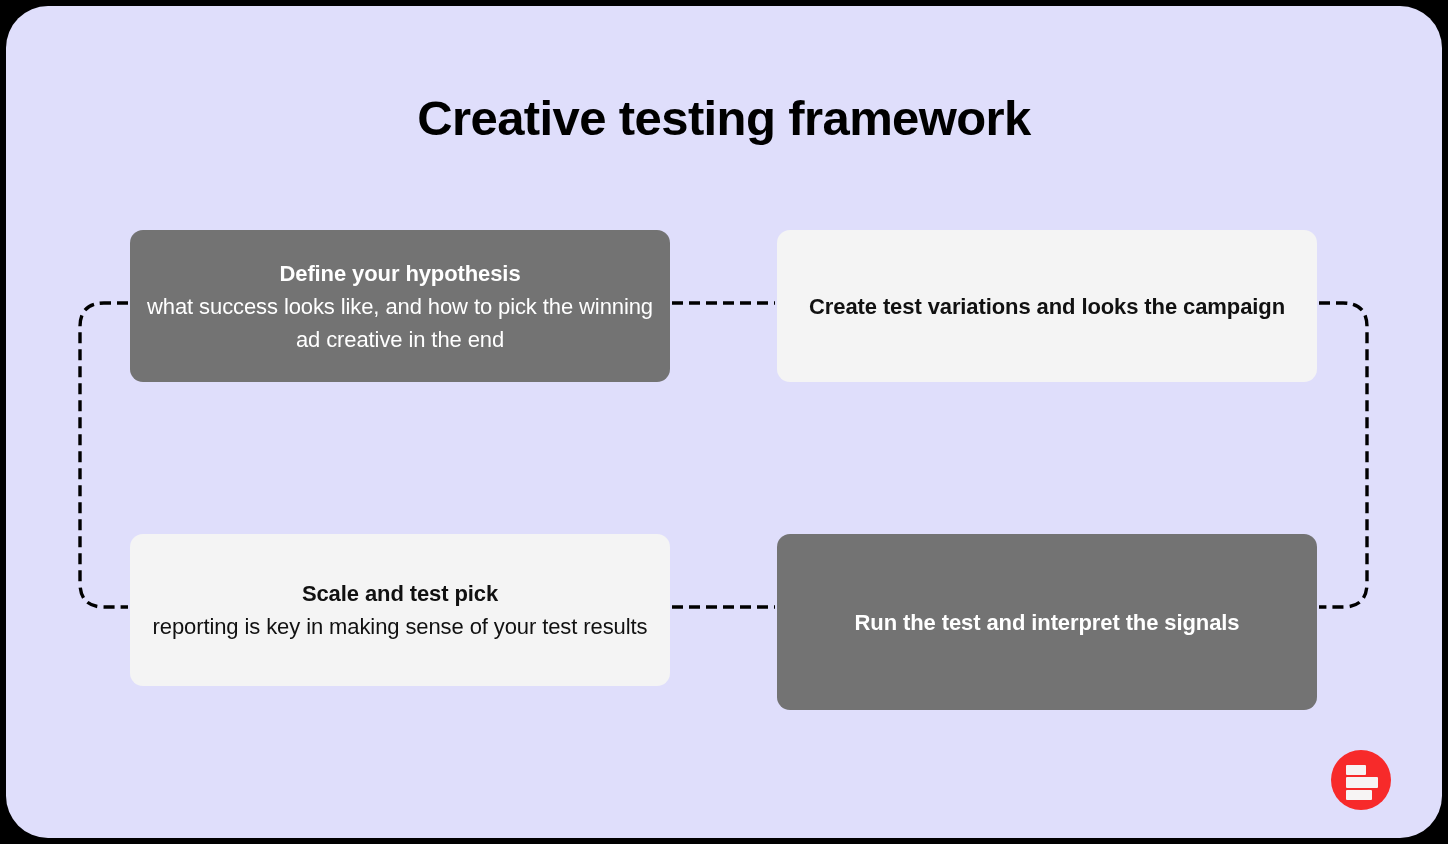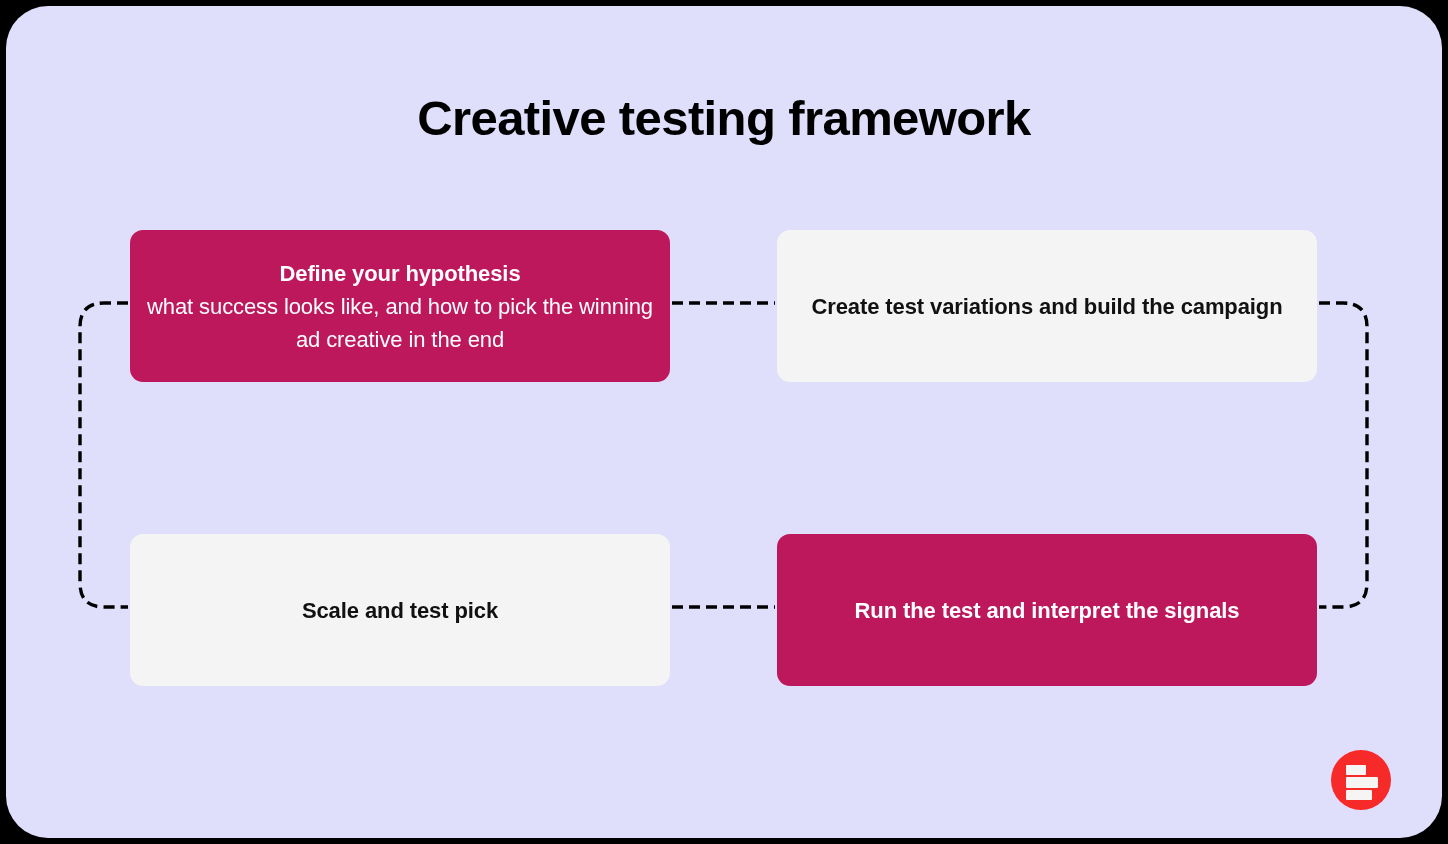--- a/index.html
+++ b/index.html
@@ -73,21 +73,21 @@
     box-sizing: border-box;
     border-radius: 13px;
     display: flex;
     flex-direction: column;
     align-items: center;
     justify-content: center;
     text-align: center;
     padding: 16px 14px;
   }
   .card.purple {
-    background: #be185d;
+    background: #737373;
     color: #ffffff;
   }
   .card.light {
     background: #f4f4f4;
     color: #111111;
   }
   .card-heading {
     font-size: 22px;
     font-weight: bold;
     line-height: 1.5;
@@ -97,21 +97,21 @@
     font-size: 22px;
     font-weight: normal;
     line-height: 1.5;
     letter-spacing: -0.1px;
     text-align: center;
   }
 
   #card-1 { left: 124px; top: 224px; width: 540px; height: 152px; }
   #card-2 { left: 771px; top: 224px; width: 540px; height: 152px; }
   #card-3 { left: 124px; top: 528px; width: 540px; height: 152px; }
-  #card-4 { left: 771px; top: 528px; width: 540px; height: 152px; }
+  #card-4 { left: 771px; top: 528px; width: 540px; height: 176px; }
 
   
   #logo {
     position: absolute;
     left: 1325px;
     top: 744px;
     width: 60px;
     height: 60px;
     border-radius: 50%;
     background: #f72a2a;
@@ -143,25 +143,26 @@
 
       <path d="M 1313 297 L 1337 297 Q 1361 297 1361 321 L 1361 577 Q 1361 601 1337 601 L 1313 601"></path>
     </svg>
 
     <div id="card-1" class="card purple">
       <div class="card-heading">Define your hypothesis</div>
       <div class="card-body">what success looks like, and how to pick the winning ad creative in the end</div>
     </div>
 
     <div id="card-2" class="card light">
-      <div class="card-heading">Create test variations and build the campaign</div>
+      <div class="card-heading">Create test variations and looks the campaign</div>
     </div>
 
     <div id="card-3" class="card light">
       <div class="card-heading">Scale and test pick</div>
+      <div class="card-body">reporting is key in making sense of your test results</div>
     </div>
 
     <div id="card-4" class="card purple">
       <div class="card-heading">Run the test and interpret the signals</div>
     </div>
 
     <div id="logo">
       <div class="logo-bar" id="logo-bar-top"></div>
       <div class="logo-bar" id="logo-bar-middle"></div>
       <div class="logo-bar" id="logo-bar-bottom"></div>

